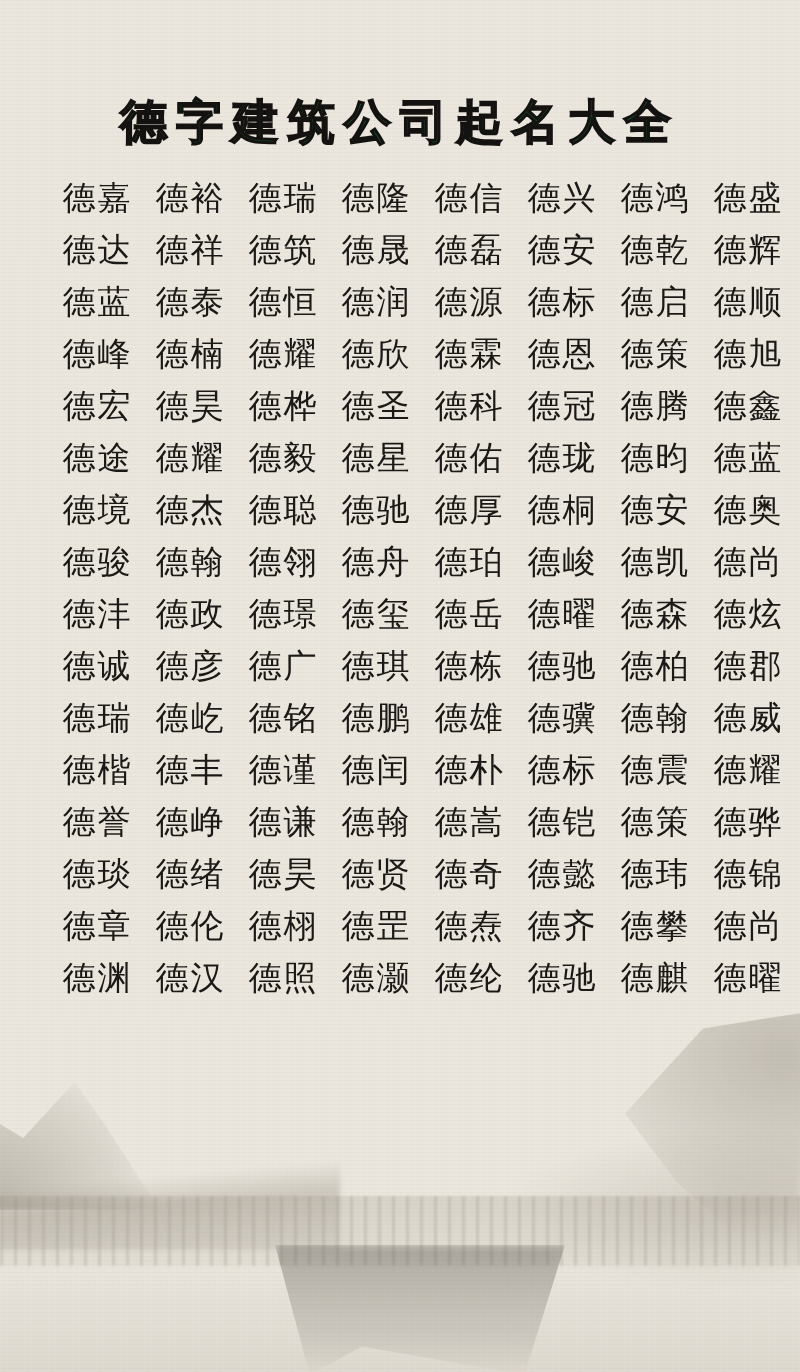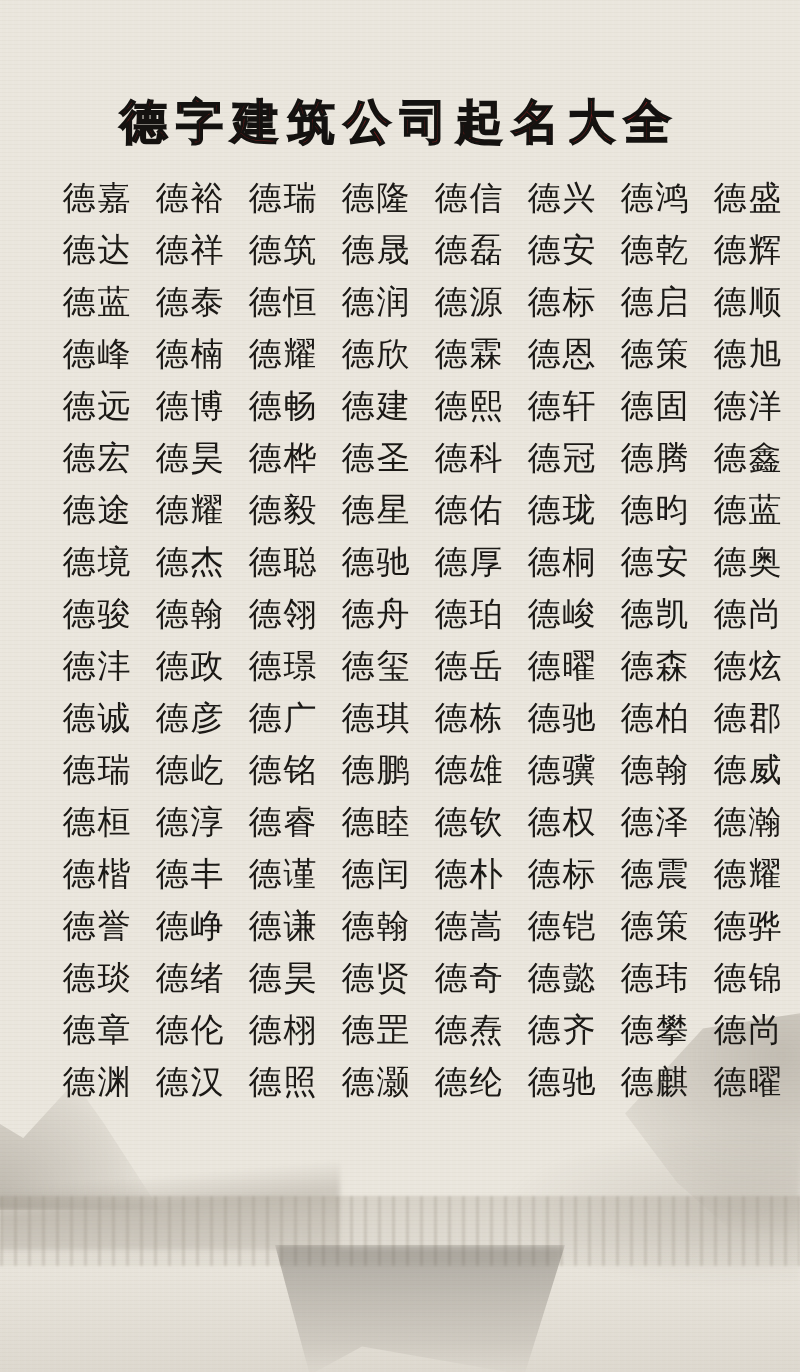--- a/index.html
+++ b/index.html
@@ -53,21 +53,21 @@
   }
   .haze-right{
     right:0;top:1130px;width:300px;height:160px;
     background:radial-gradient(ellipse at 80% 50%, rgba(140,132,120,0.25), rgba(0,0,0,0) 70%);
     filter:blur(3px);
   }
 
   .page-title{
     position:absolute;left:0;top:60px;width:800px;
     text-align:center;
-    font-size:47px;font-weight:900;color:#7f1d1d;
+    font-size:47px;font-weight:900;color:#14532d;
     letter-spacing:9px;
     font-family:"DejaVu Serif","Liberation Serif",serif;
     -webkit-text-stroke:1.6px #141210;
   }
 
   .names-grid{
     position:absolute;left:0;top:172px;width:800px;
   }
   .name-row{
     display:flex;justify-content:center;gap:23px;
@@ -129,30 +129,20 @@
       <span class="name-item">德峰</span>
       <span class="name-item">德楠</span>
       <span class="name-item">德耀</span>
       <span class="name-item">德欣</span>
       <span class="name-item">德霖</span>
       <span class="name-item">德恩</span>
       <span class="name-item">德策</span>
       <span class="name-item">德旭</span>
     </div>
     <div class="name-row">
-      <span class="name-item">德远</span>
-      <span class="name-item">德博</span>
-      <span class="name-item">德畅</span>
-      <span class="name-item">德建</span>
-      <span class="name-item">德熙</span>
-      <span class="name-item">德轩</span>
-      <span class="name-item">德固</span>
-      <span class="name-item">德洋</span>
-    </div>
-    <div class="name-row">
       <span class="name-item">德宏</span>
       <span class="name-item">德昊</span>
       <span class="name-item">德桦</span>
       <span class="name-item">德圣</span>
       <span class="name-item">德科</span>
       <span class="name-item">德冠</span>
       <span class="name-item">德腾</span>
       <span class="name-item">德鑫</span>
     </div>
     <div class="name-row">
@@ -209,30 +199,20 @@
       <span class="name-item">德瑞</span>
       <span class="name-item">德屹</span>
       <span class="name-item">德铭</span>
       <span class="name-item">德鹏</span>
       <span class="name-item">德雄</span>
       <span class="name-item">德骥</span>
       <span class="name-item">德翰</span>
       <span class="name-item">德威</span>
     </div>
     <div class="name-row">
-      <span class="name-item">德桓</span>
-      <span class="name-item">德淳</span>
-      <span class="name-item">德睿</span>
-      <span class="name-item">德睦</span>
-      <span class="name-item">德钦</span>
-      <span class="name-item">德权</span>
-      <span class="name-item">德泽</span>
-      <span class="name-item">德瀚</span>
-    </div>
-    <div class="name-row">
       <span class="name-item">德楷</span>
       <span class="name-item">德丰</span>
       <span class="name-item">德谨</span>
       <span class="name-item">德闰</span>
       <span class="name-item">德朴</span>
       <span class="name-item">德标</span>
       <span class="name-item">德震</span>
       <span class="name-item">德耀</span>
     </div>
     <div class="name-row">

